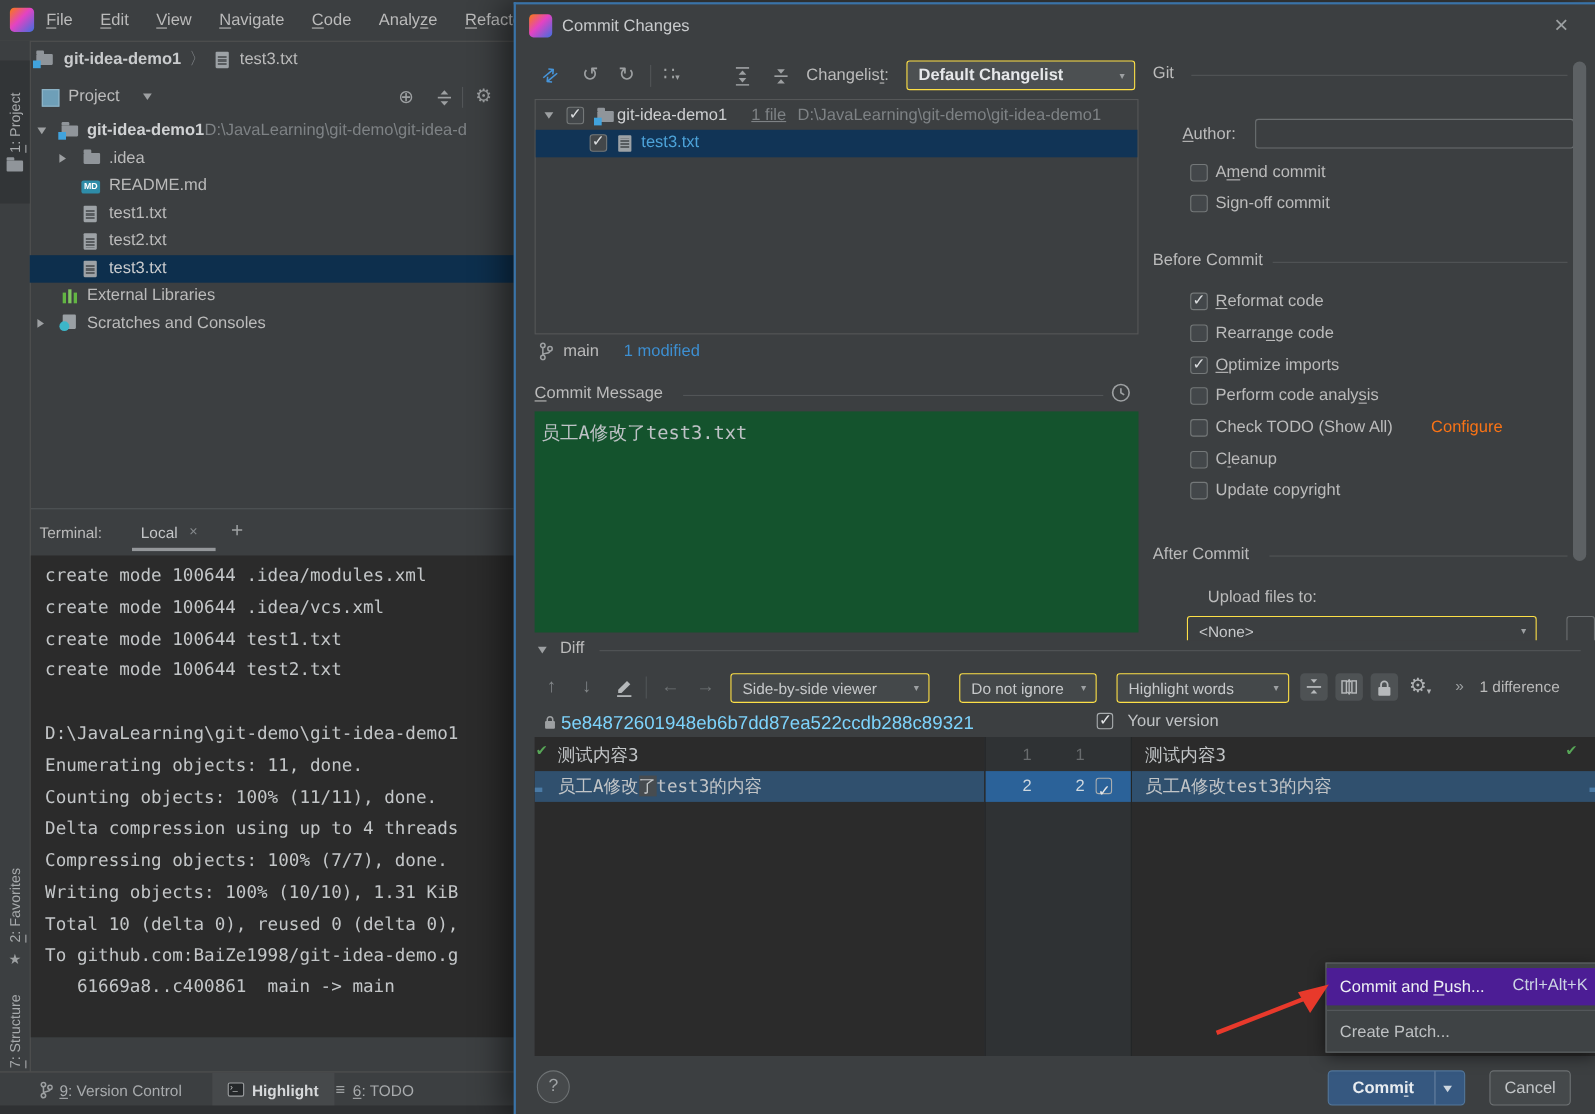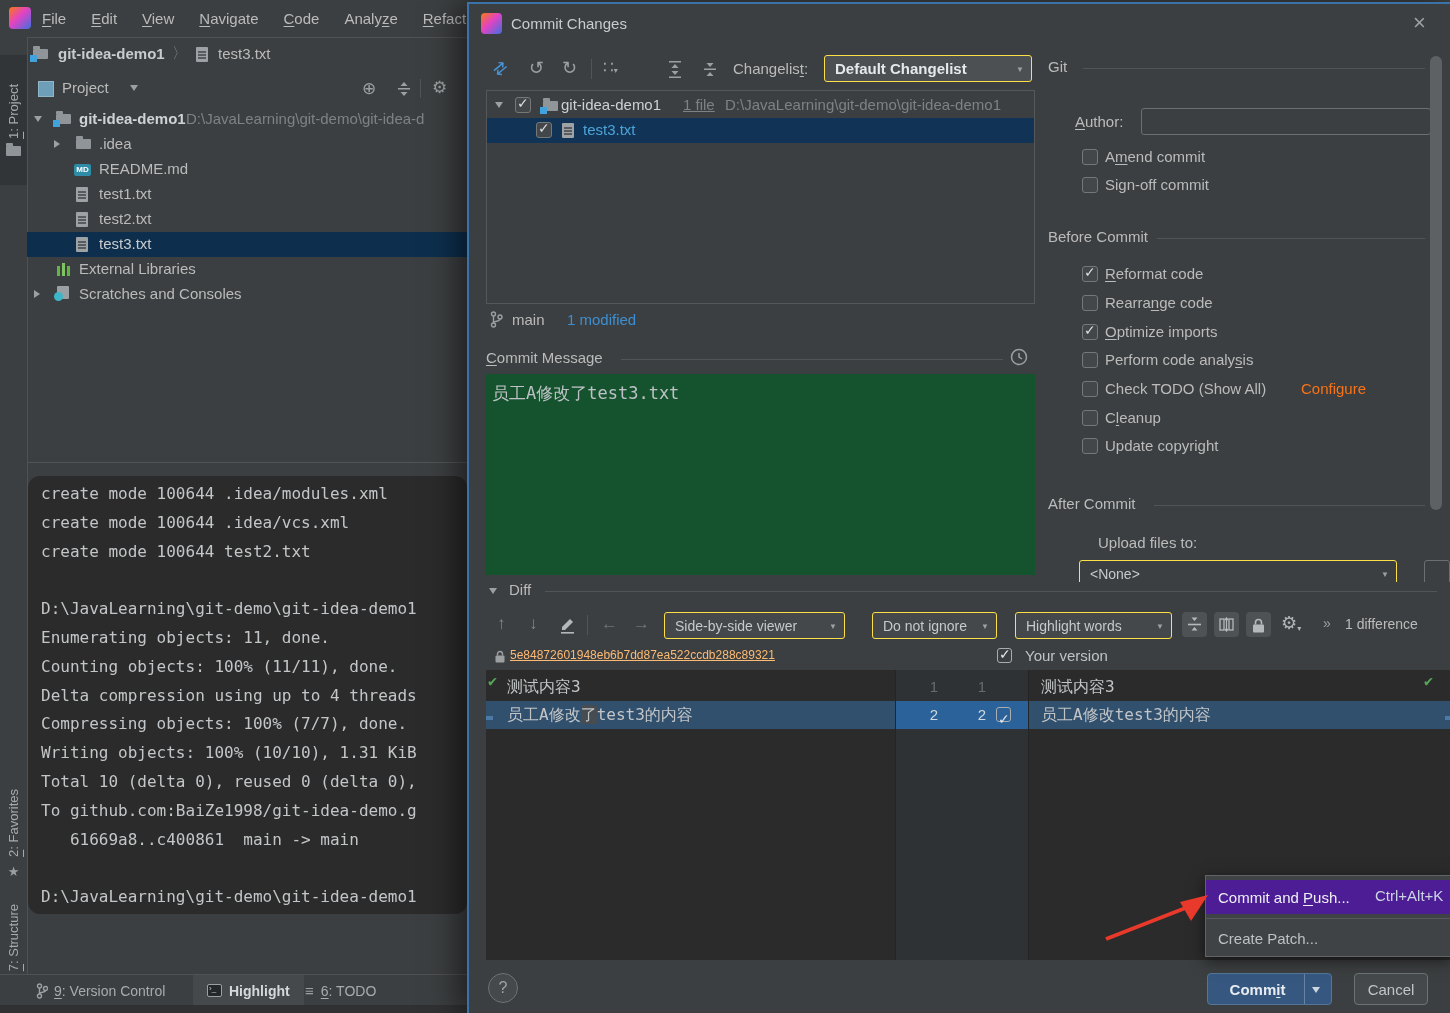--- a/index.html
+++ b/index.html
@@ -148,23 +148,24 @@
   </div>
 
   <div class="hline" style="left:28px;top:462px;width:439px;"></div>
   <div class="abs" style="left:28px;top:464px;width:439px;height:40px;">
     <span class="t" style="left:8px;top:12px;font-size:14px;">Terminal:</span>
     <span class="t" style="left:100px;top:12px;font-size:14px;color:#c4c6c8;">Local</span>
     <span class="t" style="left:144px;top:11px;color:#85898c;font-size:13px;">×</span>
     <div class="abs" style="left:92px;top:34px;width:76px;height:3px;background:#94979a;"></div>
     <span class="t" style="left:182px;top:8px;font-size:19px;color:#9da0a2;">+</span>
   </div>
-  <div class="abs mono" style="left:28px;top:476px;width:439px;height:438px;background:#2b2b2b;overflow:hidden;padding:4px 0 0 13px;box-sizing:border-box;border-radius:12px;">
+  <div class="abs mono" style="left:28px;top:505px;width:439px;height:438px;background:#2b2b2b;overflow:hidden;padding:4px 0 0 13px;box-sizing:border-box;">
     <div class="term-line">create mode 100644 .idea/modules.xml</div>
     <div class="term-line">create mode 100644 .idea/vcs.xml</div>
+    <div class="term-line">create mode 100644 test1.txt</div>
     <div class="term-line">create mode 100644 test2.txt</div>
     <div class="term-line"></div>
     <div class="term-line">D:\JavaLearning\git-demo\git-idea-demo1</div>
     <div class="term-line">Enumerating objects: 11, done.</div>
     <div class="term-line">Counting objects: 100% (11/11), done.</div>
     <div class="term-line">Delta compression using up to 4 threads</div>
     <div class="term-line">Compressing objects: 100% (7/7), done.</div>
     <div class="term-line">Writing objects: 100% (10/10), 1.31 KiB</div>
     <div class="term-line">Total 10 (delta 0), reused 0 (delta 0),</div>
     <div class="term-line">To github.com:BaiZe1998/git-idea-demo.g</div>
@@ -359,21 +360,21 @@
       <span class="ico" style="left:812px;top:4px;font-size:18px;color:#b0b3b5;">⚙<span style="font-size:8px;vertical-align:-2px;">▾</span></span>
       <span class="ico" style="left:854px;top:7px;font-size:14px;">»</span>
       <span class="t" style="left:876px;top:8px;font-size:14px;">1 difference</span>
     </div>
 
     <div class="abs" style="left:0;top:641px;width:983px;height:24px;">
       <svg style="position:absolute;left:26px;top:5px;" width="10" height="13">
         <rect x="0.5" y="5.5" width="9" height="7" rx="1" fill="#9da0a2"></rect>
         <path d="M2.5 5.5V4a2.5 2.5 0 0 1 5 0v1.5" fill="none" stroke="#9da0a2" stroke-width="1.4"></path>
       </svg>
-      <span class="t" style="left:41px;top:3px;font-size:12px;color:#fdba74;text-decoration:underline;">5e84872601948eb6b7dd87ea522ccdb288c89321</span>
+      <span class="t" style="left:41px;top:3px;font-size:17px;color:#7dd3fc;">5e84872601948eb6b7dd87ea522ccdb288c89321</span>
       <span class="cb light on" style="left:528px;top:3px;width:15px;height:15px;"></span>
       <span class="t" style="left:556px;top:2px;color:#c0c3c5;">Your version</span>
     </div>
 
     <div class="abs" style="left:0;top:666px;width:983px;height:290px;">
 
       <div class="abs cjk" style="left:17px;top:0;width:409px;height:290px;background:#2b2b2b;overflow:hidden;">
         <span class="t" style="left:2px;top:2px;color:#57a657;font-size:15px;font-weight:bold;">✔</span>
         <div class="diff-row" style="top:3px;">
           <span style="margin-left:21px;">测试内容3</span>

